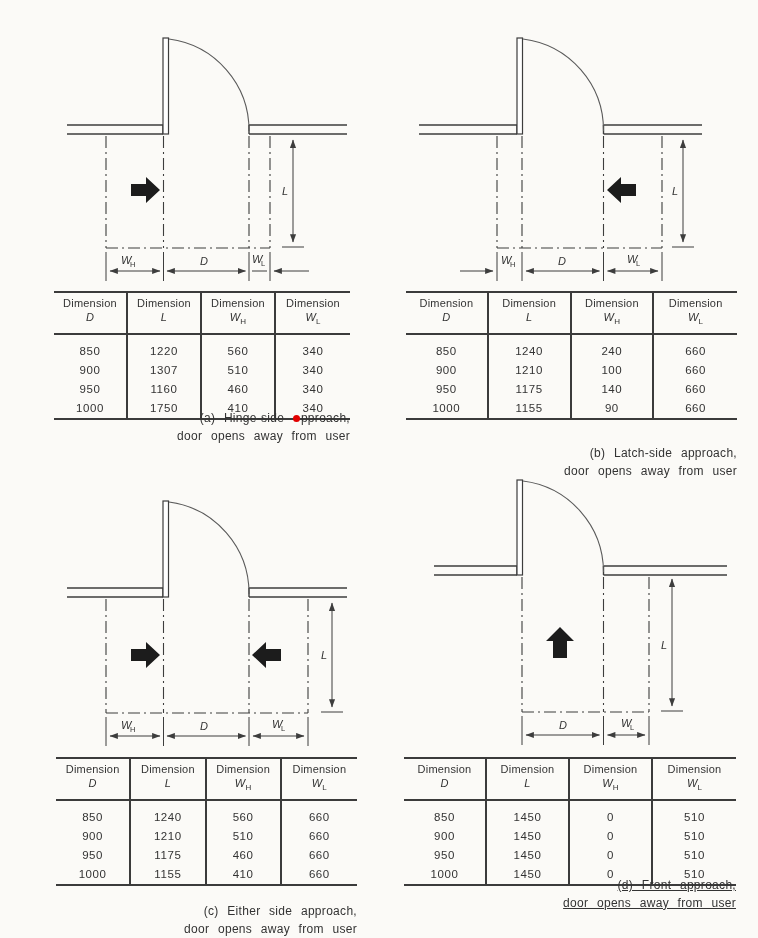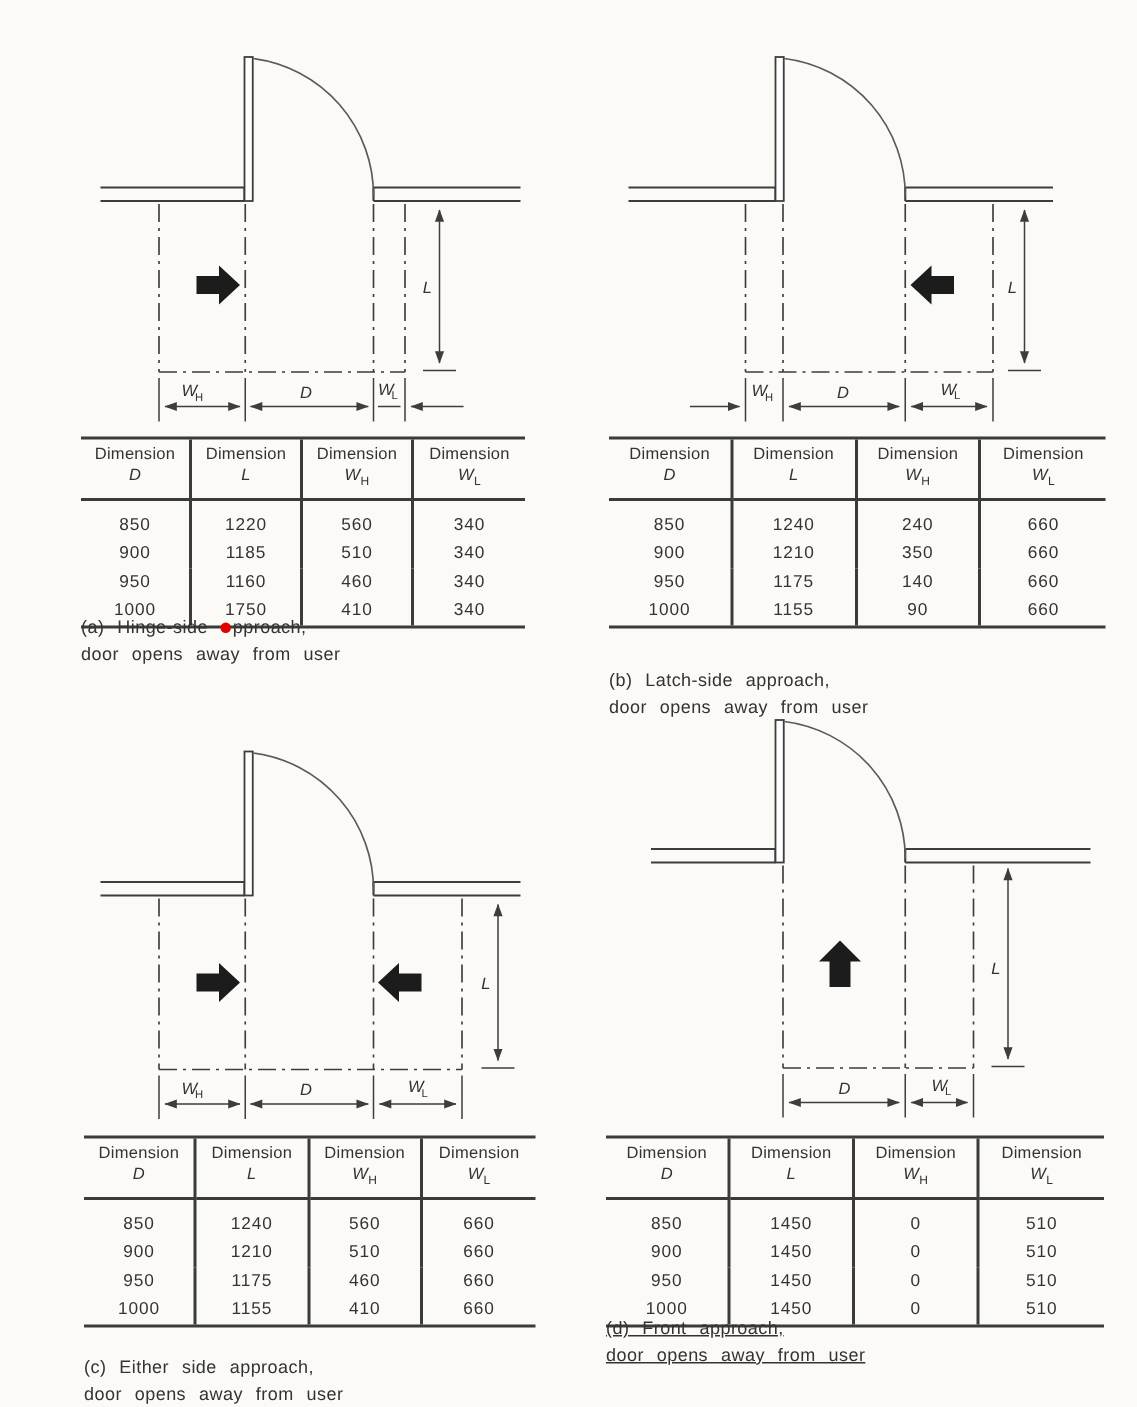--- a/index.html
+++ b/index.html
@@ -31,21 +31,21 @@
   .fig-d .tbl{left:25px;top:288px;width:332px;}
   .c{border-right:2px solid #3b3b3b;text-align:center;}
   .c:nth-child(4n){border-right:none;}
   .h{border-bottom:2px solid #3b3b3b;padding:3px 0 4px 0;font-size:11px;line-height:14px;letter-spacing:0.2px;}
   .h .sym{display:block;font-style:italic;font-size:11px;}
   .h sub{font-style:normal;font-size:8px;}
   .td{height:19px;line-height:19px;font-size:11.5px;letter-spacing:0.6px;}
   .td:nth-child(n+5):nth-child(-n+8){padding-top:7px;}
 
   
-  .cap{position:absolute;top:410px;text-align:left;font-size:12px;line-height:17.5px;
+  .cap{position:absolute;top:410px;text-align:right;font-size:12px;line-height:17.5px;
        letter-spacing:0.3px;word-spacing:5px;color:#333;}
   .fig-a .cap{left:54px;width:296px;}
   .fig-b .cap{left:27px;width:331px;margin-top:35px;}
   .fig-c .cap{left:56px;width:301px;top:408px;margin-top:26px;}
   .fig-d .cap{left:25px;width:332px;top:408px;text-decoration:underline;}
   .dot{display:none;}
   .fig-a .dot{display:inline-block;width:7px;height:7px;border-radius:50%;background:#e10000;margin:0 1px 0 0;}
 </style>
 </head>
 <body>
@@ -105,21 +105,21 @@
     <div class="tbl">
       <div class="c h"><span>Dimension</span><span class="sym"><span>D</span><sub></sub></span></div>
       <div class="c h"><span>Dimension</span><span class="sym"><span>L</span><sub></sub></span></div>
       <div class="c h"><span>Dimension</span><span class="sym"><span>W</span><sub>H</sub></span></div>
       <div class="c h"><span>Dimension</span><span class="sym"><span>W</span><sub>L</sub></span></div>
       <div class="c td">850</div>
       <div class="c td">1220</div>
       <div class="c td">560</div>
       <div class="c td">340</div>
       <div class="c td">900</div>
-      <div class="c td">1185</div>
+      <div class="c td">1307</div>
       <div class="c td">510</div>
       <div class="c td">340</div>
       <div class="c td">950</div>
       <div class="c td">1160</div>
       <div class="c td">460</div>
       <div class="c td">340</div>
       <div class="c td">1000</div>
       <div class="c td">1750</div>
       <div class="c td">410</div>
       <div class="c td">340</div>
@@ -176,21 +176,21 @@
       <div class="c h"><span>Dimension</span><span class="sym"><span>D</span><sub></sub></span></div>
       <div class="c h"><span>Dimension</span><span class="sym"><span>L</span><sub></sub></span></div>
       <div class="c h"><span>Dimension</span><span class="sym"><span>W</span><sub>H</sub></span></div>
       <div class="c h"><span>Dimension</span><span class="sym"><span>W</span><sub>L</sub></span></div>
       <div class="c td">850</div>
       <div class="c td">1240</div>
       <div class="c td">240</div>
       <div class="c td">660</div>
       <div class="c td">900</div>
       <div class="c td">1210</div>
-      <div class="c td">350</div>
+      <div class="c td">100</div>
       <div class="c td">660</div>
       <div class="c td">950</div>
       <div class="c td">1175</div>
       <div class="c td">140</div>
       <div class="c td">660</div>
       <div class="c td">1000</div>
       <div class="c td">1155</div>
       <div class="c td">90</div>
       <div class="c td">660</div>
     </div>

